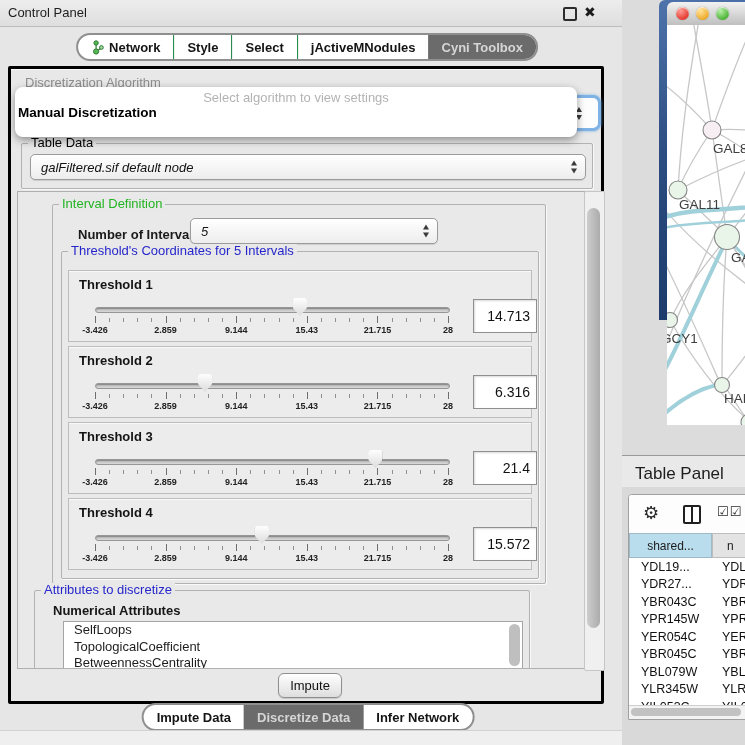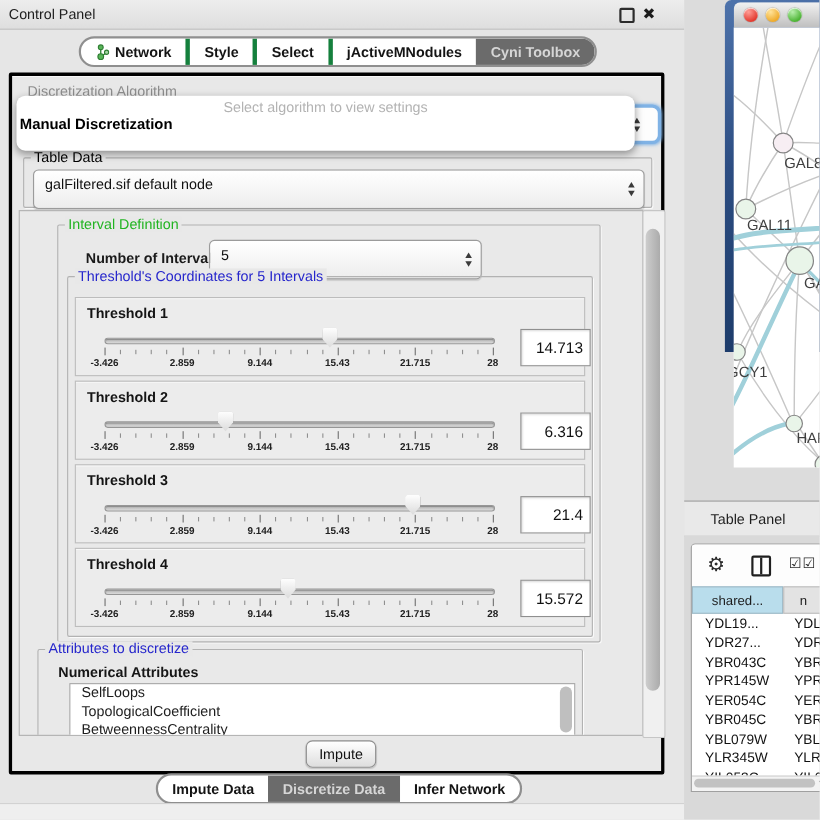--- a/index.html
+++ b/index.html
@@ -14,21 +14,21 @@
   
   #left-panel{left:0;top:0;width:622px;height:745px;background:#e6e6e6;}
 
   #titlebar{left:0;top:0;width:622px;height:26px;background:linear-gradient(#ededed,#dedede);border-bottom:1px solid #bdbdbd;}
   #titlebar .title{position:absolute;left:8px;top:5px;font-size:13px;color:#1d1d1d;}
   #float-btn{position:absolute;left:563px;top:7px;width:10px;height:10px;border:2px solid #2c2c2c;border-radius:2px;background:transparent;}
   #close-btn{position:absolute;left:584px;top:4px;font-size:14px;font-weight:bold;color:#1c1c1c;}
 
   .pill{display:flex;align-items:stretch;height:24px;background:#fff;border:2px solid #8f8f8f;border-radius:14px;overflow:hidden;}
   .seg{display:flex;align-items:center;gap:5px;padding:0 13px;font-weight:700;font-size:13px;color:#141414;white-space:nowrap;}
-  .seg + .seg{border-left:4px solid #15803d;}
+  .seg + .seg{border-left:1px solid #15803d;}
   .seg.selected{background:var(--tab-selected-bg,#6b6b6b);color:var(--tab-selected-fg,#d6d6d6);border-left:none;}
   .seg.selected + .seg{border-left:none;}
   #top-tabs{left:307px;top:33px;transform:translateX(-50%);}
   #bottom-tabs{left:308px;top:703px;transform:translateX(-50%);}
   .tab-icon{display:inline-flex;width:13px;height:15px;}
 
   #outer-box{left:8px;top:66px;width:590px;height:632px;border:3px solid #000000;border-radius:2px;background:#e8e8e8;box-shadow:inset 0 1px 0 rgba(255,255,255,.7);}
 
   #alg-label{left:14px;top:6px;font-size:13px;color:#8d8d8d;}
 
@@ -37,21 +37,21 @@
 
   
   #alg-popup{left:4px;top:18px;width:562px;height:50px;background:#fff;border-radius:8px;box-shadow:0 3px 8px rgba(0,0,0,.4);z-index:20;}
   #alg-popup .ph{position:absolute;left:0;right:0;top:3px;text-align:center;font-size:13px;color:#b3b3b3;}
   #alg-popup .opt1{position:absolute;left:3px;top:18px;font-size:13.5px;font-weight:700;color:#000;}
   #alg-popup .opt2{position:absolute;left:3px;top:34px;font-size:13.5px;color:#111;}
 
   .groupbox{border:1px solid #b2b2b2;border-radius:2px;box-shadow:1px 1px 0 rgba(255,255,255,.75);}
   .grouplabel{position:absolute;top:-8px;left:6px;font-size:13px;background:#e8e8e8;padding:0 3px;line-height:14px;white-space:nowrap;}
 
-  .combo{display:flex;align-items:center;background:linear-gradient(#ffffff,#ededed);border:1px solid #9b9b9b;border-radius:5px;font-size:13px;color:#111;padding:0 26px 10px 10px;position:relative;box-shadow:0 1px 1px rgba(0,0,0,.12);}
+  .combo{display:flex;align-items:center;background:linear-gradient(#ffffff,#ededed);border:1px solid #9b9b9b;border-radius:5px;font-size:13px;color:#111;padding:0 26px 0 10px;position:relative;box-shadow:0 1px 1px rgba(0,0,0,.12);font-style:italic;}
   .stepper{position:absolute;right:8px;top:50%;transform:translateY(-50%);display:flex;flex-direction:column;align-items:center;}
   .arr-up{width:0;height:0;border-left:3.5px solid transparent;border-right:3.5px solid transparent;border-bottom:5px solid #3a3a3a;margin-bottom:3px;}
   .arr-dn{width:0;height:0;border-left:3.5px solid transparent;border-right:3.5px solid transparent;border-top:5px solid #3a3a3a;}
 
   #tabledata-group{left:10px;top:74px;width:570px;height:44px;}
   #tabledata-combo{position:absolute;left:8px;top:10px;width:518px;height:24px;}
 
   #viewport{left:6px;top:122px;width:566px;height:476px;border:1px solid #b0b0b0;background:#e9e9e9;overflow:hidden;}
   #vscroll{left:573px;top:122px;width:19px;height:478px;background:#f0f0f0;border:1px solid #c6c6c6;border-radius:2px;}
   #vscroll .thumb{position:absolute;left:2px;top:16px;width:13px;height:420px;background:linear-gradient(90deg,#cdcdcd,#ababab);border-radius:7px;}
@@ -91,21 +91,21 @@
   #right-panel{left:622px;top:0;width:123px;height:745px;background:#dcdcdc;}
   #net-window{position:absolute;left:0;top:0;width:123px;height:320px;background:linear-gradient(170deg,#4e73ab 0%,#2c4d82 45%,#1b3a68 100%);border-top-left-radius:6px;margin-left:37px;}
   #net-titlebar{position:absolute;left:8px;top:2px;width:115px;height:23px;background:linear-gradient(#f2f2f2,#bfbfbf);border-top-left-radius:6px;border-bottom:1px solid #8f8f8f;}
   .light{position:absolute;top:5px;width:13px;height:13px;border-radius:50%;box-shadow:inset 0 1px 1px rgba(255,255,255,.8),0 0 1px rgba(0,0,0,.6);}
   #light-red{left:9px;background:radial-gradient(circle at 35% 30%,#ff9d96,#e33b30 70%);}
   #light-yellow{left:29px;background:radial-gradient(circle at 35% 30%,#ffe39a,#efab2b 70%);}
   #light-green{left:49px;background:radial-gradient(circle at 35% 30%,#b7efab,#4db535 70%);}
   #net-canvas{position:absolute;left:8px;top:25px;width:115px;height:400px;background:#fff;overflow:hidden;}
 
   #tablepanel-bar{position:absolute;left:0;top:455px;width:123px;height:31px;background:#e9e9e9;border-top:1px solid #9a9a9a;border-bottom:1px solid #c6c6c6;}
-  #tablepanel-bar .title{position:absolute;left:24px;top:8px;font-size:13px;color:#1d1d1d;}
+  #tablepanel-bar .title{position:absolute;left:13px;top:8px;font-size:17px;color:#1d1d1d;}
   #table-bg{position:absolute;left:0;top:487px;width:123px;height:258px;background:#d9d9d9;}
   #table-box{position:absolute;left:6px;top:494px;width:117px;height:224px;background:#fff;border:1px solid #a0a0a0;border-radius:4px 0 0 0;overflow:hidden;}
   #table-toolbar{position:absolute;left:0;top:0;width:100%;height:38px;background:#fdfdfd;}
   #gear-btn{position:absolute;left:14px;top:7px;font-size:18px;color:#2b2b2b;line-height:22px;}
   #split-btn{position:absolute;left:54px;top:10px;width:14px;height:15px;border:2px solid #1f1f1f;border-radius:2px;}
   #split-btn .mid{position:absolute;left:50%;top:0;width:2px;height:100%;background:#1f1f1f;transform:translateX(-50%);}
   #check-btns{position:absolute;left:88px;top:9px;font-size:13px;color:#2b2b2b;letter-spacing:1px;}
   #table-header{position:absolute;left:0;top:38px;width:200px;height:25px;display:flex;}
   .hcell{box-sizing:border-box;font-size:12px;color:#1c1c1c;display:flex;align-items:center;justify-content:center;border:1px solid #9fb9c6;}
   .hcell.c1{width:83px;background:var(--table-header-selected,#b9ddec);}

